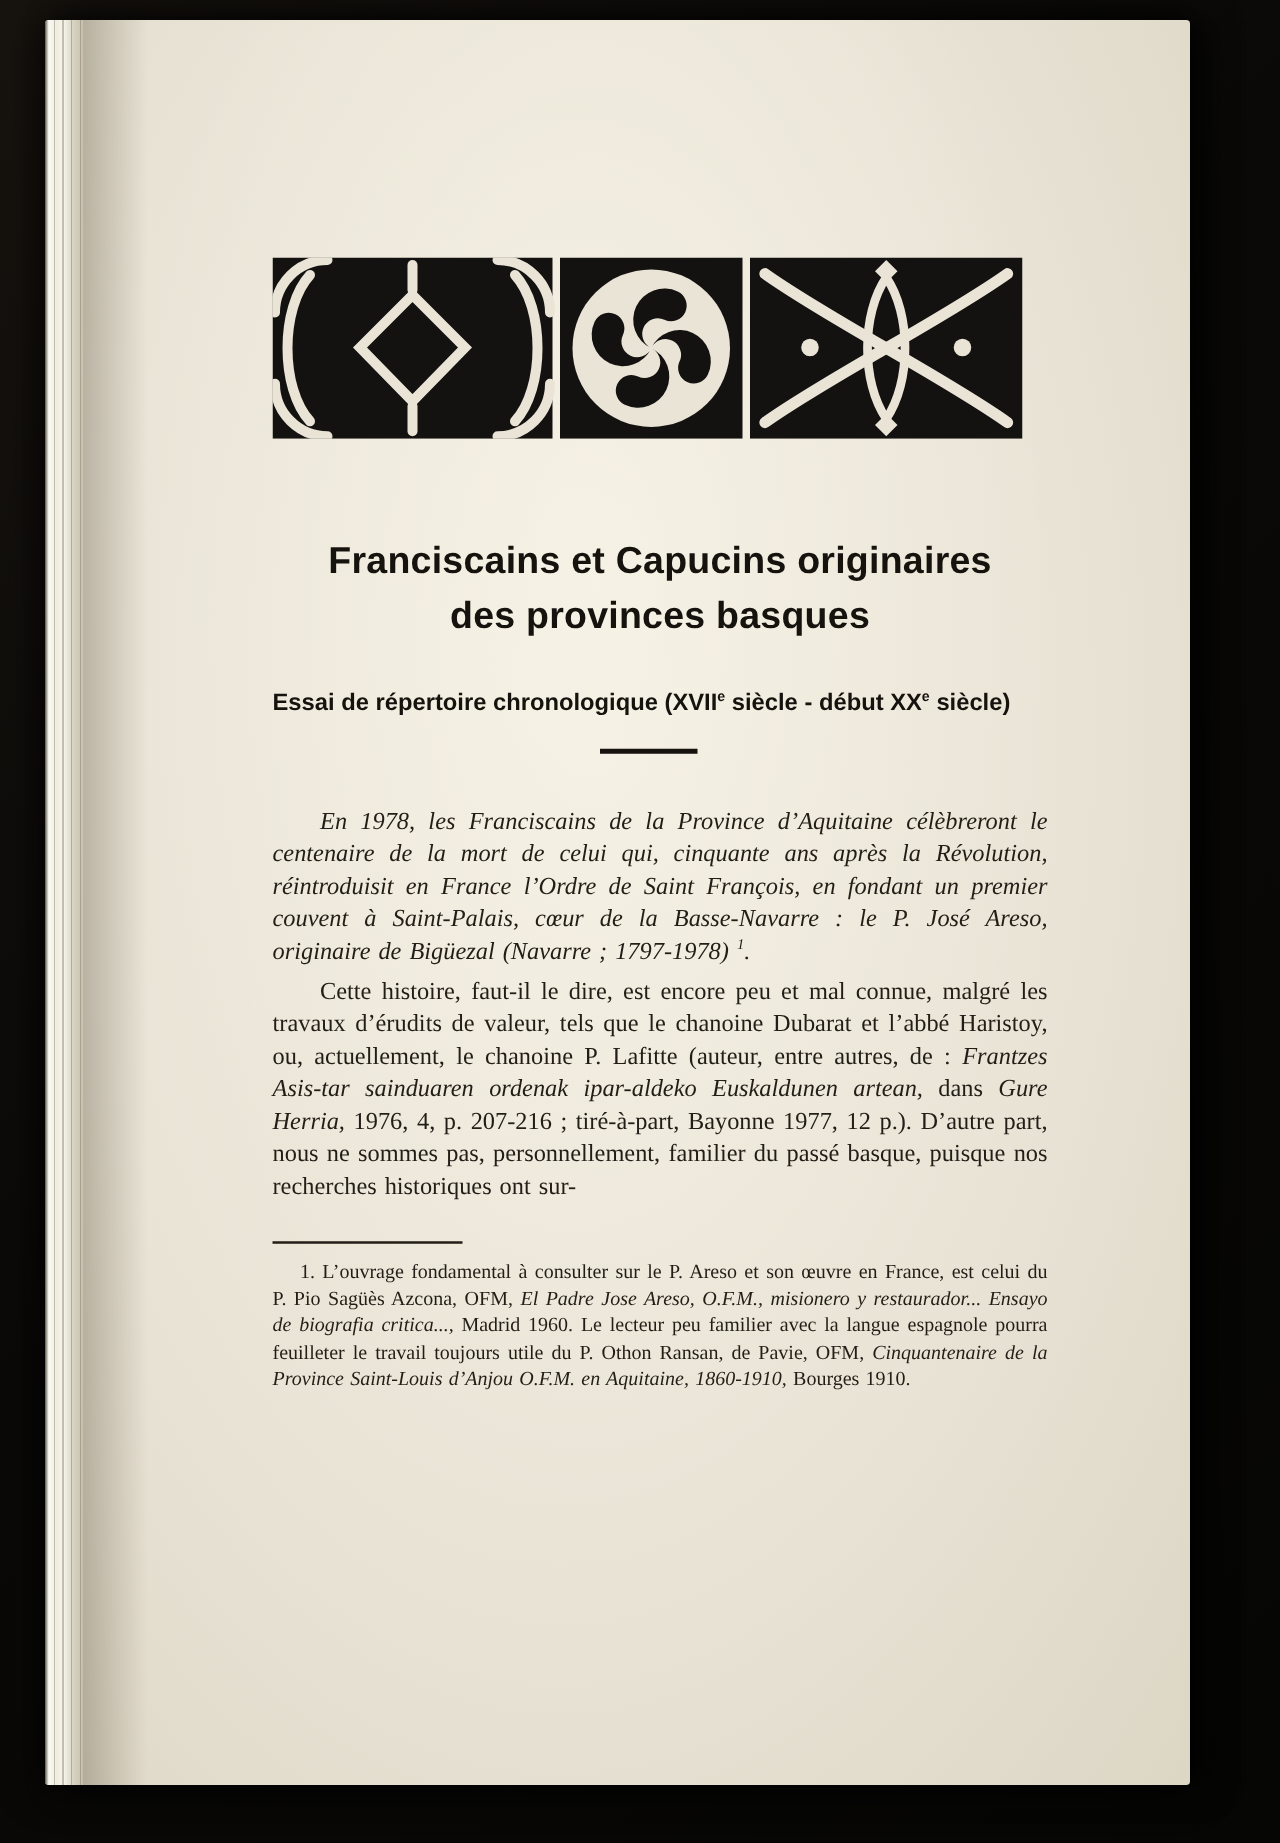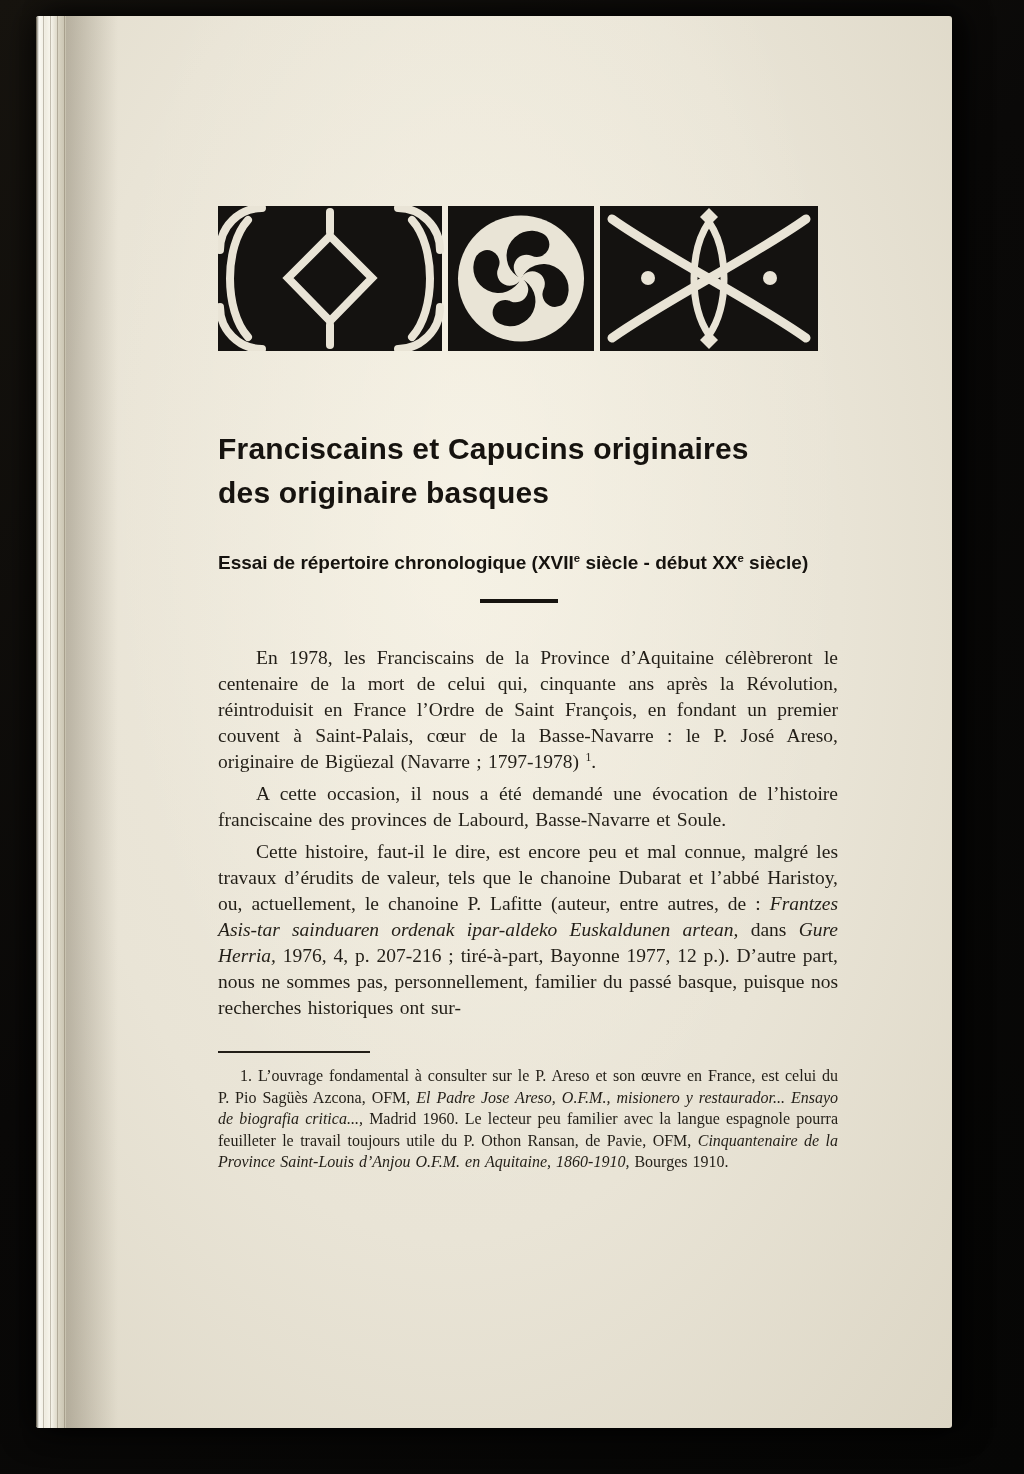--- a/index.html
+++ b/index.html
@@ -12,28 +12,28 @@
     box-shadow:0 0 34px rgba(0,0,0,.92), 14px 0 26px rgba(0,0,0,.55);}
   .page-edges{position:absolute;left:0;top:0;width:30px;height:100%;
     background-image:
       repeating-linear-gradient(90deg, rgba(110,100,80,.38) 0 1px, rgba(255,255,250,0) 1px 7px),
       linear-gradient(90deg,#5f5b50 0%,#fbfaf3 10%,#efece0 32%,#f8f6ed 48%,#d9d4c3 74%,#c7c1ae 100%);
     border-radius:3px 0 0 3px;}
   .page-curve{position:absolute;left:30px;top:0;width:52px;height:100%;
     background:linear-gradient(90deg,rgba(85,75,55,.32),rgba(85,75,55,0));}
   .content{position:absolute;left:182px;top:190px;width:620px;}
   .ornament{display:block;}
-  h1{font:bold 30px/44px "Liberation Sans",sans-serif;text-align:left;color:#16130f;
+  h1{font:bold 30px/44px "Liberation Sans",sans-serif;text-align:center;color:#16130f;
     margin:76px 0 0;letter-spacing:.2px;}
   h2{font:bold 19px/24px "Liberation Sans",sans-serif;color:#16130f;margin:36px 0 15px;}
   h2 sup{font-size:60%;line-height:0;}
   .title-rule{width:78px;height:4px;background:#16130f;margin:24px 0 0 262px;}
   .para{font:19.5px/26px "Liberation Serif",serif;color:#221e17;text-align:justify;
     text-indent:38px;margin:6px 0 0;word-spacing:1.5px;}
-  .para.first{margin-top:42px;}
+  .para.first{margin-top:42px;font-style:italic;}
   .para sup,.footnote sup{font-size:60%;line-height:0;}
   .fn-rule{width:152px;height:2px;background:#221e17;margin:30px 0 0;}
   .footnote{font:16px/21.5px "Liberation Serif",serif;color:#221e17;text-align:justify;
     text-indent:22px;margin:12px 0 0;word-spacing:1px;}
 </style>
 </head>
 <body>
 
 <div class="photo">
   <div class="page">
@@ -84,29 +84,28 @@
             <circle cx="430" cy="72" r="7"></circle>
             <circle cx="552" cy="72" r="7"></circle>
             <path d="M491 2 L500 11 L491 20 L482 11 Z"></path>
             <path d="M491 125 L500 134 L491 143 L482 134 Z"></path>
           </g>
         </g>
       </svg>
 
       <h1>
         <span style="display:block">Franciscains et Capucins originaires</span>
-        <span style="display:block">des originaire basques</span>
+        <span style="display:block">des provinces basques</span>
       </h1>
 
       <h2><span>Essai de répertoire chronologique (XVII</span><sup>e</sup><span> siècle - début XX</span><sup>e</sup><span> siècle)</span></h2>
 
       <div class="title-rule"></div>
 
       <p class="para first"><span>En 1978, les Franciscains de la Province d’Aquitaine célèbreront le centenaire de la mort de celui qui, cinquante ans après la Révolution, réintroduisit en France l’Ordre de Saint François, en fondant un premier couvent à Saint-Palais, cœur de la Basse-Navarre : le P. José Areso, originaire de Bigüezal (Navarre ; 1797-1978) </span><sup>1</sup><span>.</span></p>
-      <p class="para"><span>A cette occasion, il nous a été demandé une évocation de l’histoire franciscaine des provinces de Labourd, Basse-Navarre et Soule.</span></p>
       <p class="para"><span>Cette histoire, faut-il le dire, est encore peu et mal connue, malgré les travaux d’érudits de valeur, tels que le chanoine Dubarat et l’abbé Haristoy, ou, actuellement, le chanoine P. Lafitte (auteur, entre autres, de : </span><span style="font-style: italic;">Frantzes Asis-tar sainduaren ordenak ipar-aldeko Euskaldunen artean,</span><span> dans </span><span style="font-style: italic;">Gure Herria,</span><span> 1976, 4, p. 207-216 ; tiré-à-part, Bayonne 1977, 12 p.). D’autre part, nous ne sommes pas, personnellement, familier du passé basque, puisque nos recherches historiques ont sur-</span></p>
 
       <div class="fn-rule"></div>
       <p class="footnote"><span>1. L’ouvrage fondamental à consulter sur le P. Areso et son œuvre en France, est celui du P. Pio Sagüès Azcona, OFM, </span><span style="font-style: italic;">El Padre Jose Areso, O.F.M., misionero y restaurador... Ensayo de biografia critica...,</span><span> Madrid 1960. Le lecteur peu familier avec la langue espagnole pourra feuilleter le travail toujours utile du P. Othon Ransan, de Pavie, OFM, </span><span style="font-style: italic;">Cinquantenaire de la Province Saint-Louis d’Anjou O.F.M. en Aquitaine, 1860-1910,</span><span> Bourges 1910.</span></p>
 
     </div>
   </div>
 </div>
 
 </body></html>

